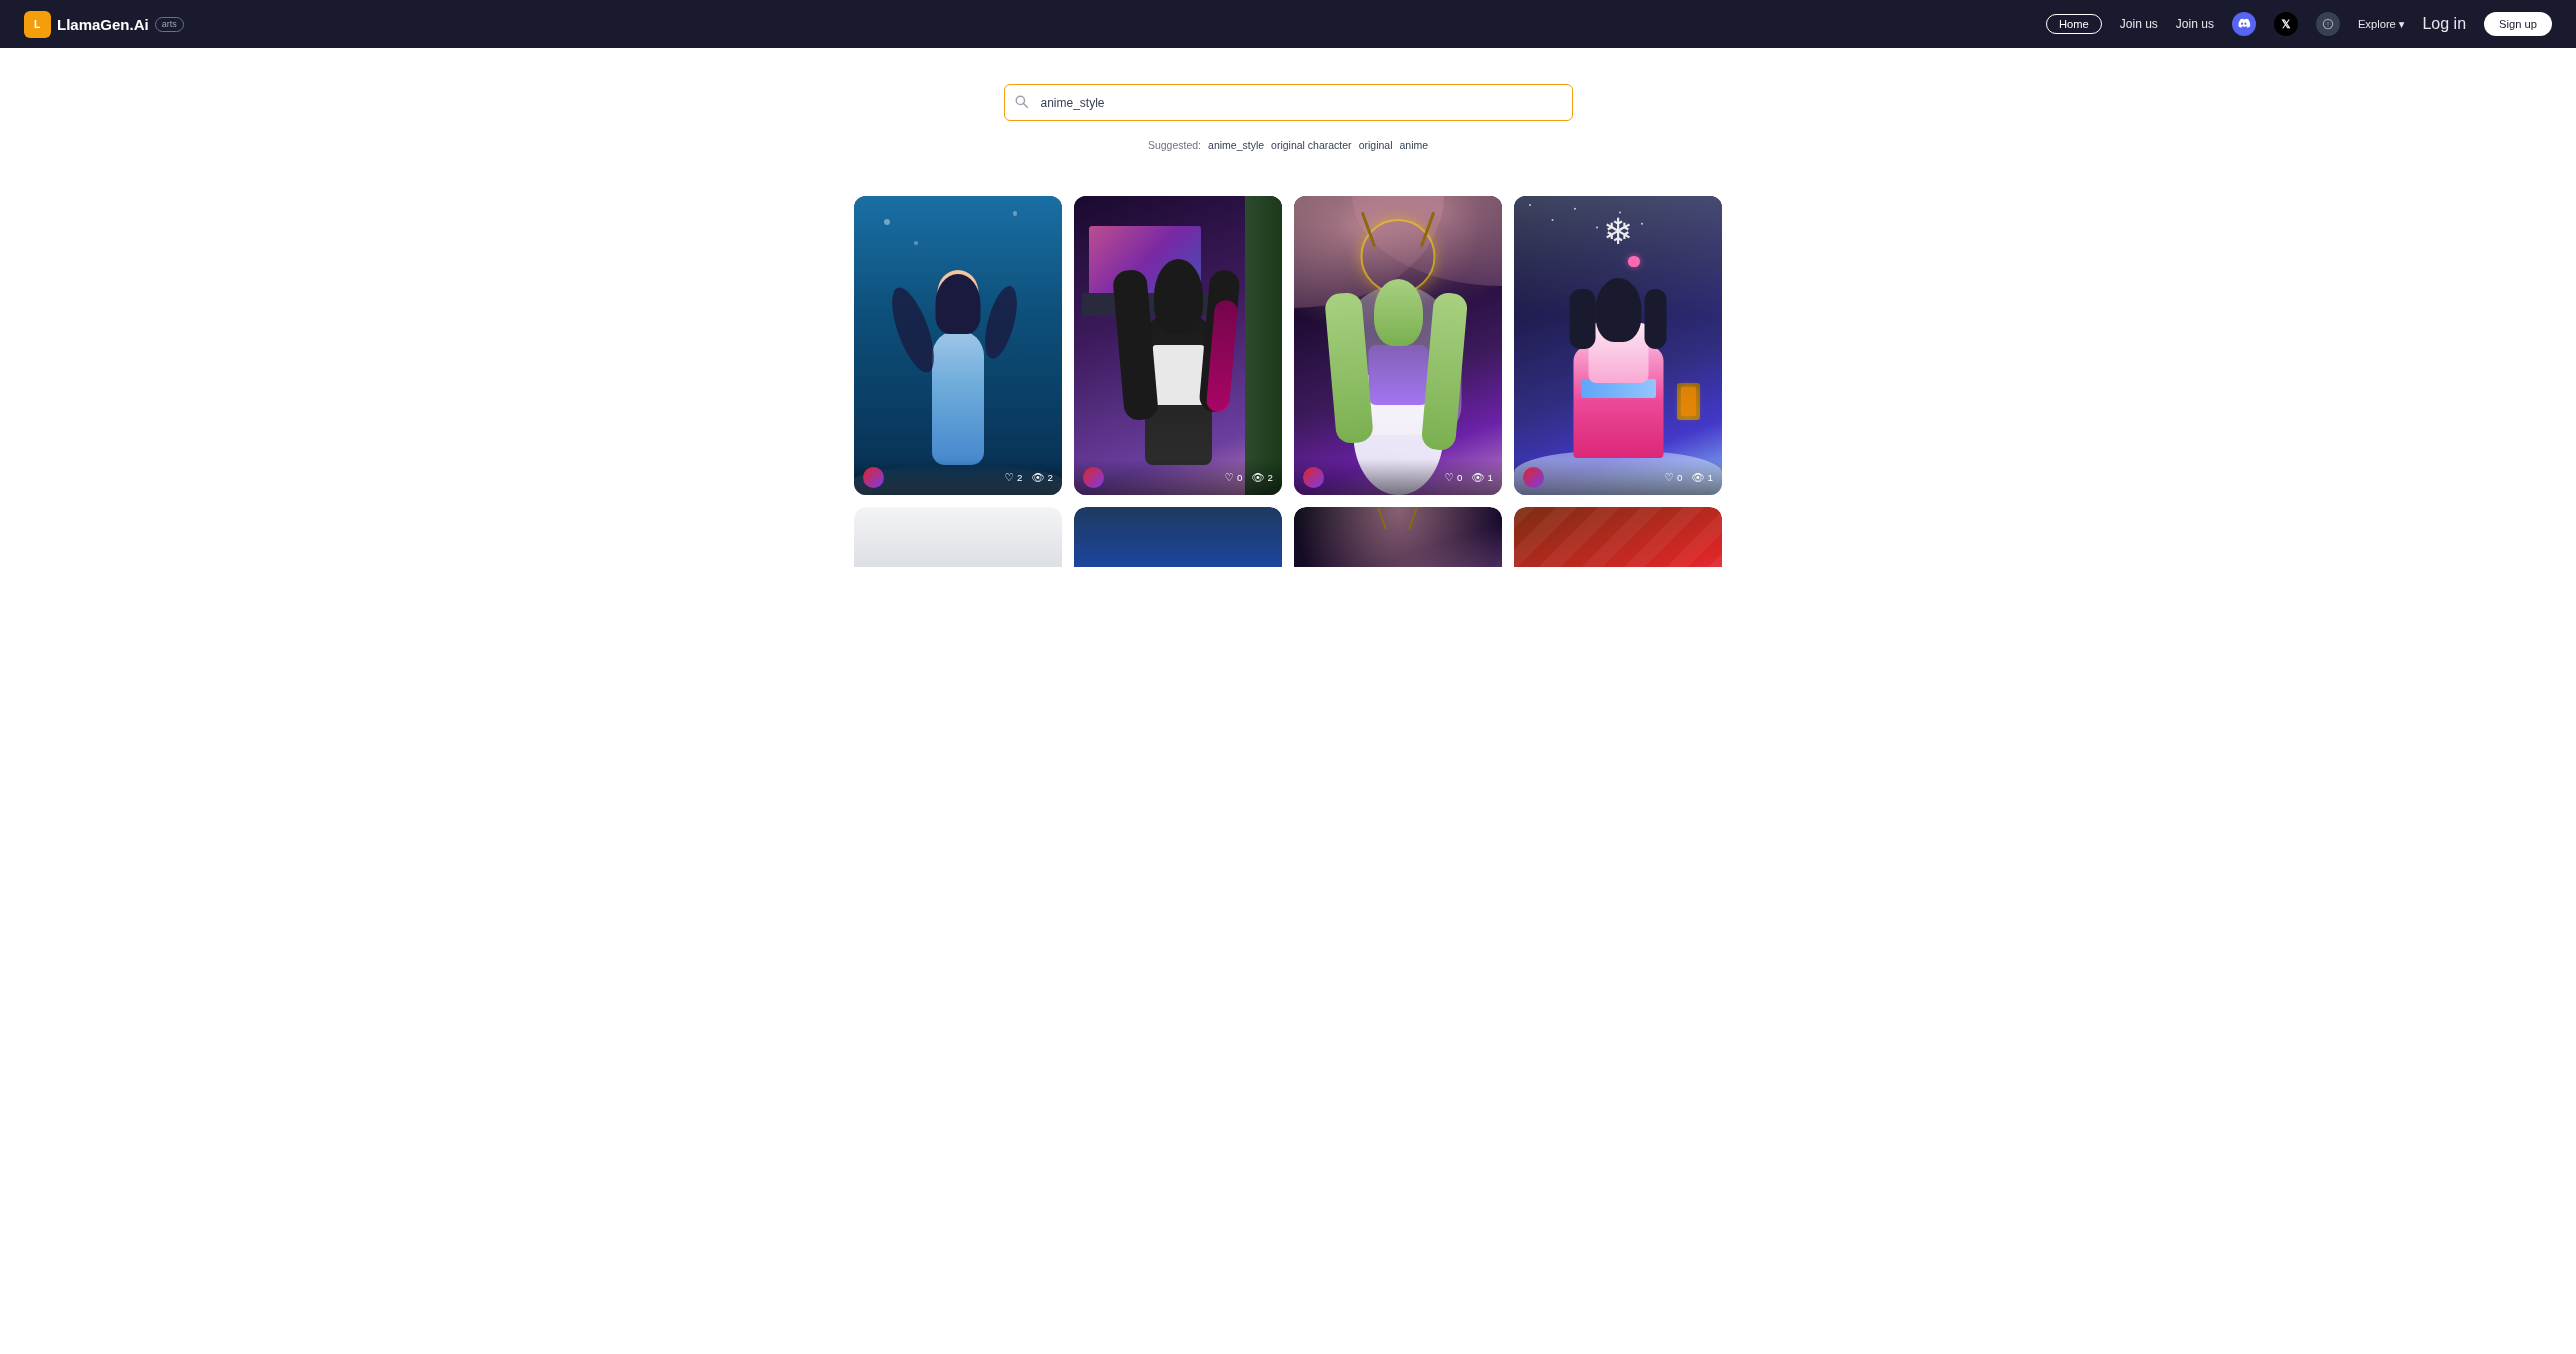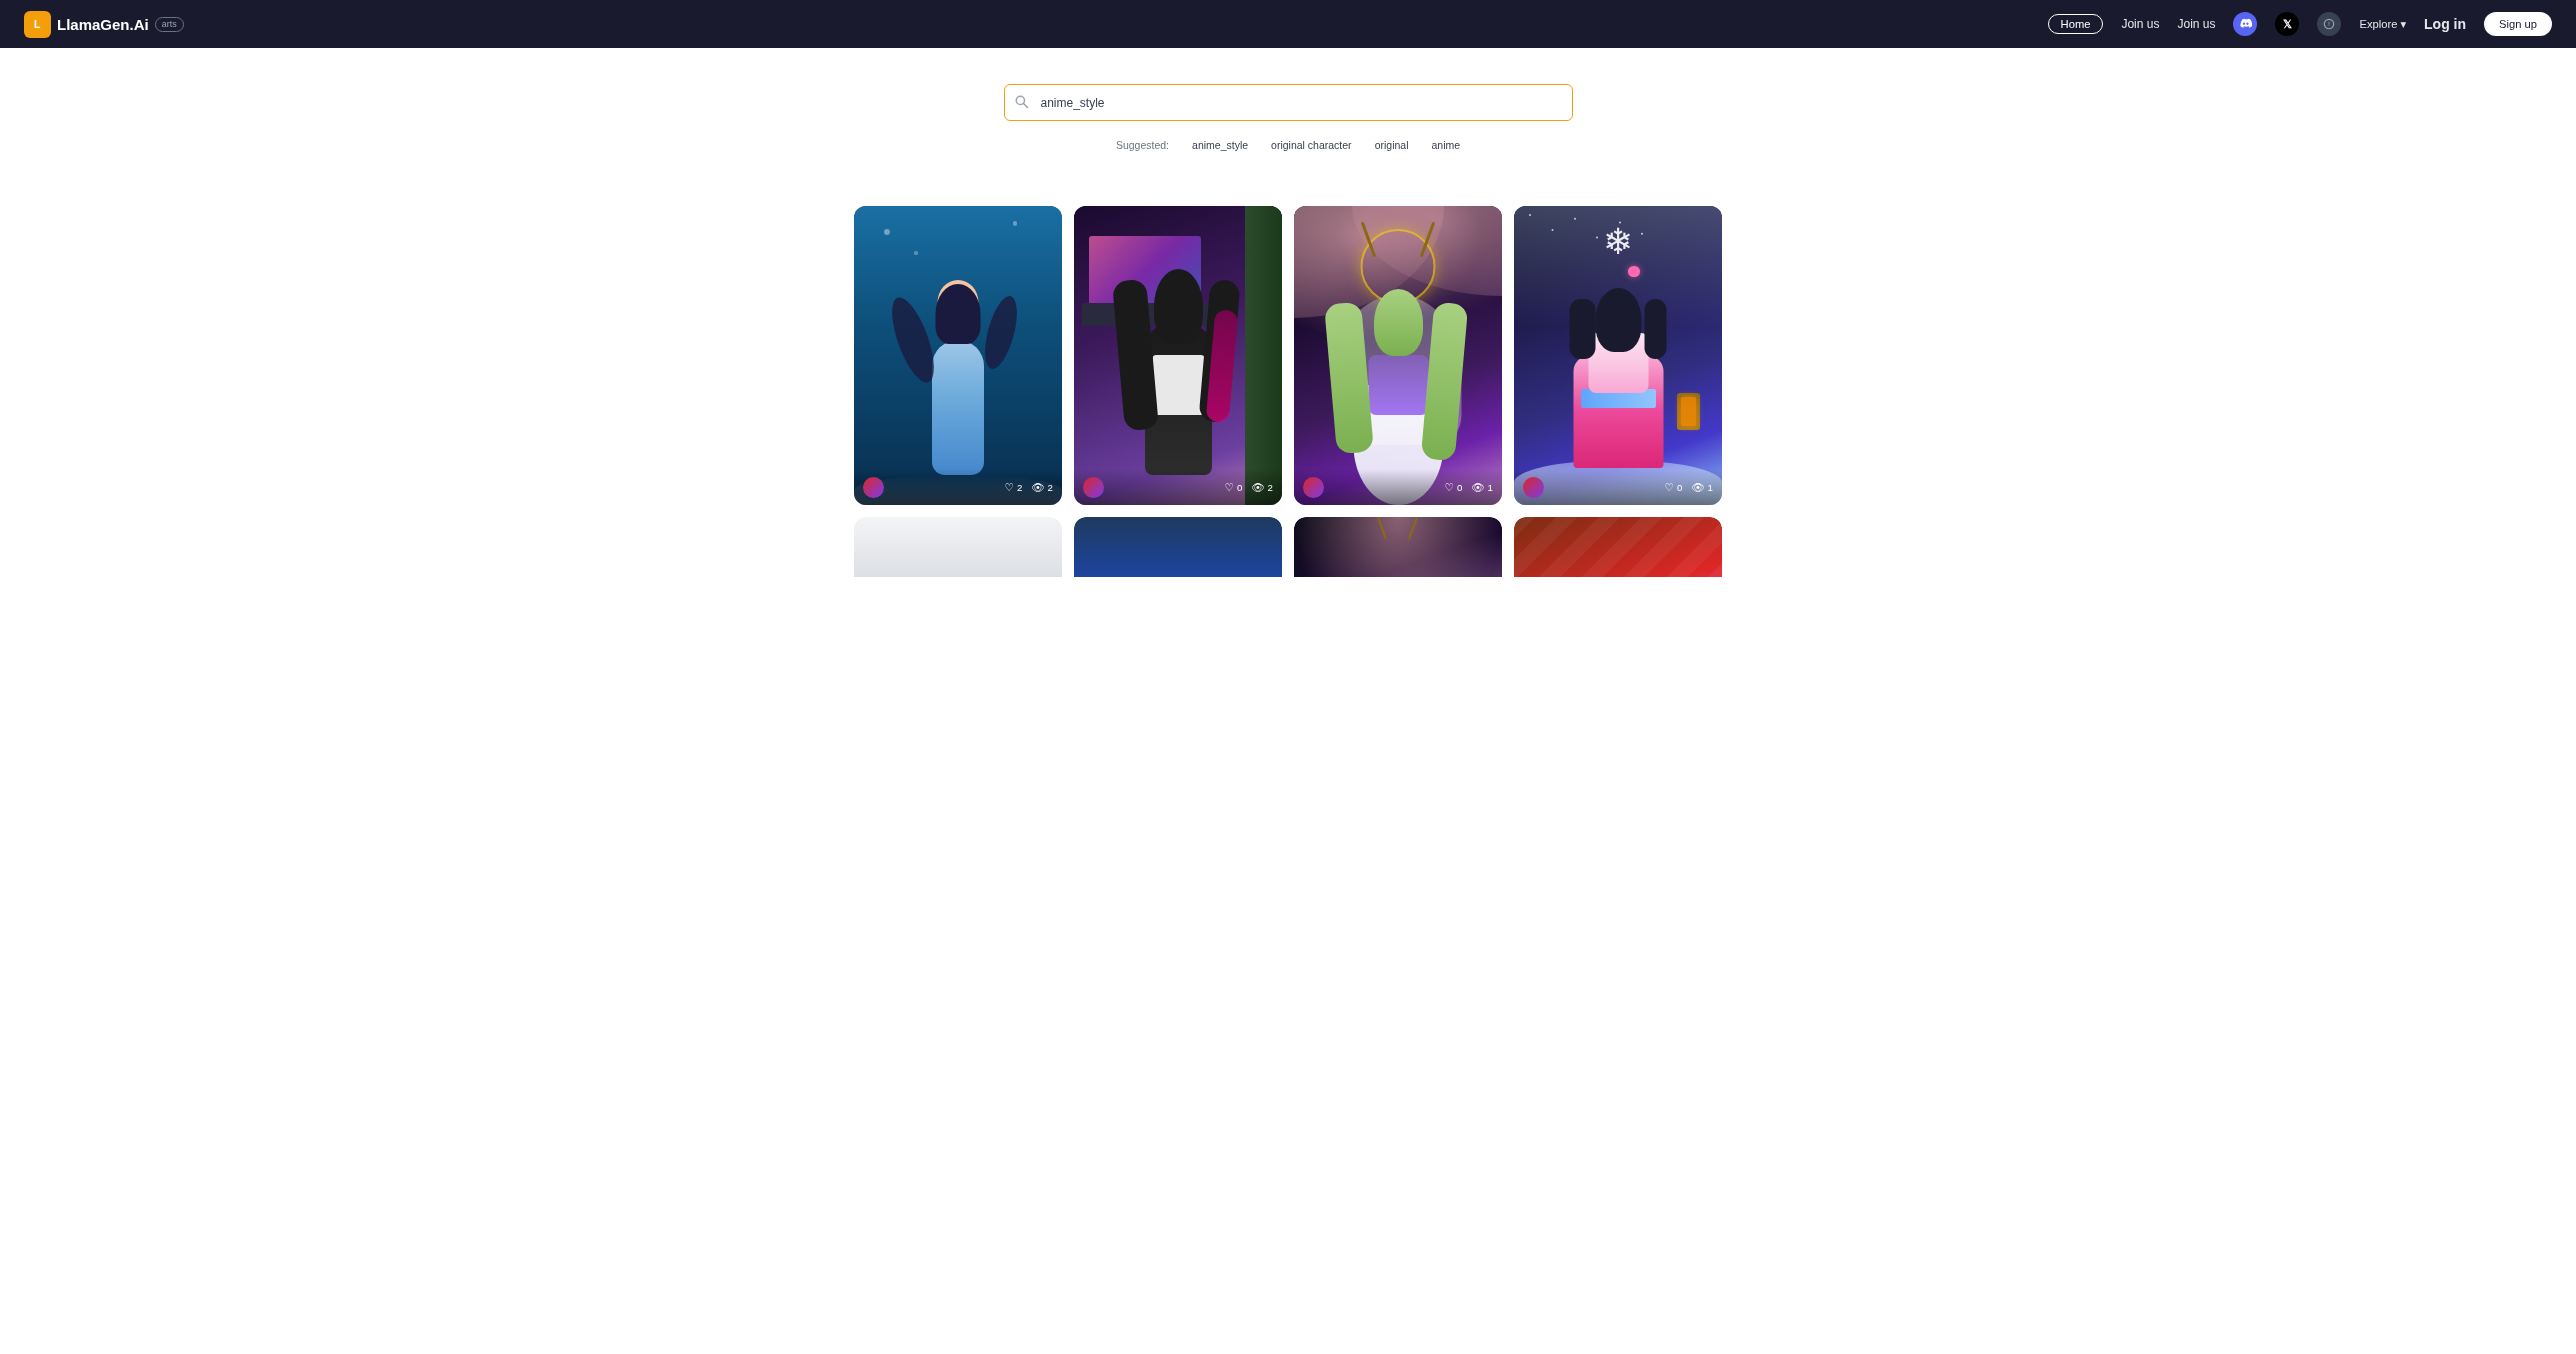--- a/index.html
+++ b/index.html
@@ -97,25 +97,24 @@
       font-size: 11.2px;
       cursor: pointer;
       background: none;
       border: none;
       display: flex;
       align-items: center;
       gap: 3px;
     }
     .login-btn {
       color: #e5e7eb;
-      font-size: 14px;
+      font-size: 16px;
       cursor: pointer;
       background: none;
       border: none;
-      font-weight: bold;
     }
     .signup-btn {
       background: white;
       color: #1a1a2e;
       border: none;
       border-radius: 15px;
       padding: 6px 15px;
       font-size: 11.2px;
       font-weight: 500;
       cursor: pointer;
@@ -156,23 +155,23 @@
       transform: translateY(-50%);
       color: #9ca3af;
       font-size: 13.5px;
     }
 
     
     .suggested {
       display: flex;
       align-items: center;
       justify-content: center;
-      gap: 23px;
+      gap: 7px;
       flex-wrap: wrap;
-      margin-bottom: 31px;
+      margin-bottom: 21px;
       font-size: 10.5px;
     }
     .suggested-label {
       color: #6b7280;
     }
     .suggested-tag {
       color: #374151;
       cursor: pointer;
       font-size: 10.5px;
     }

